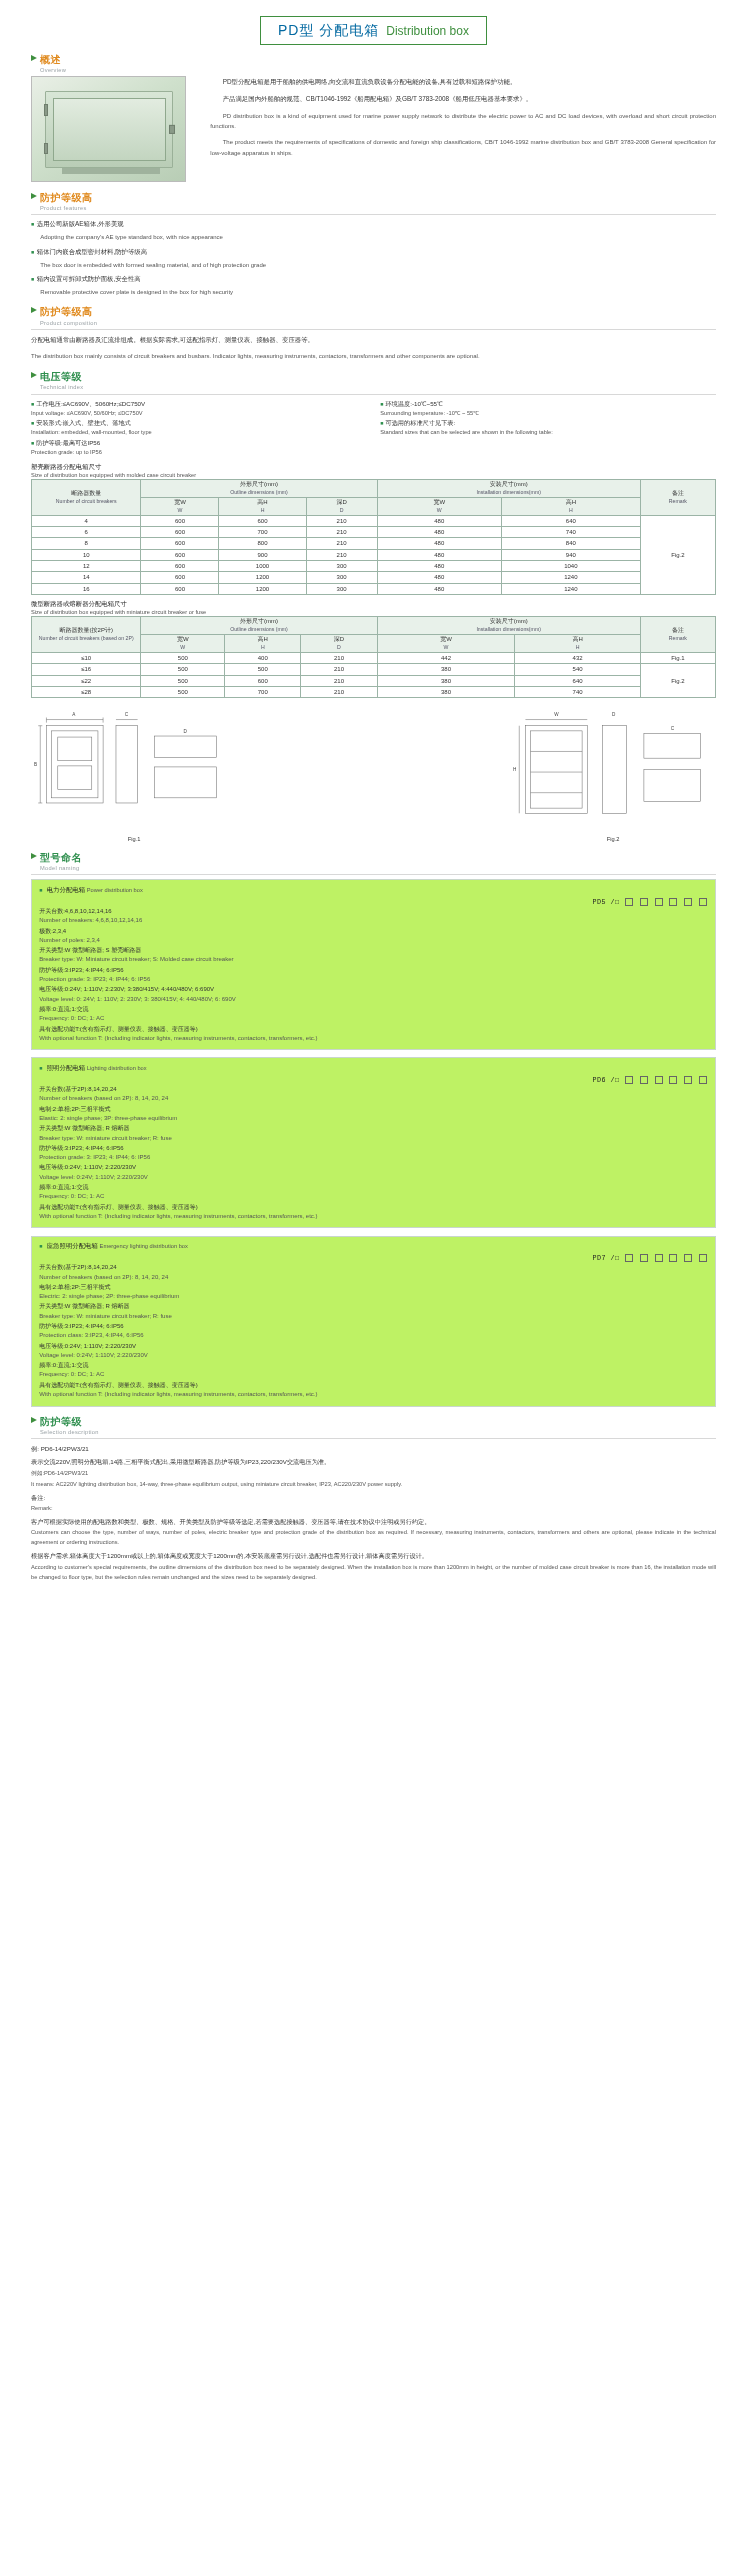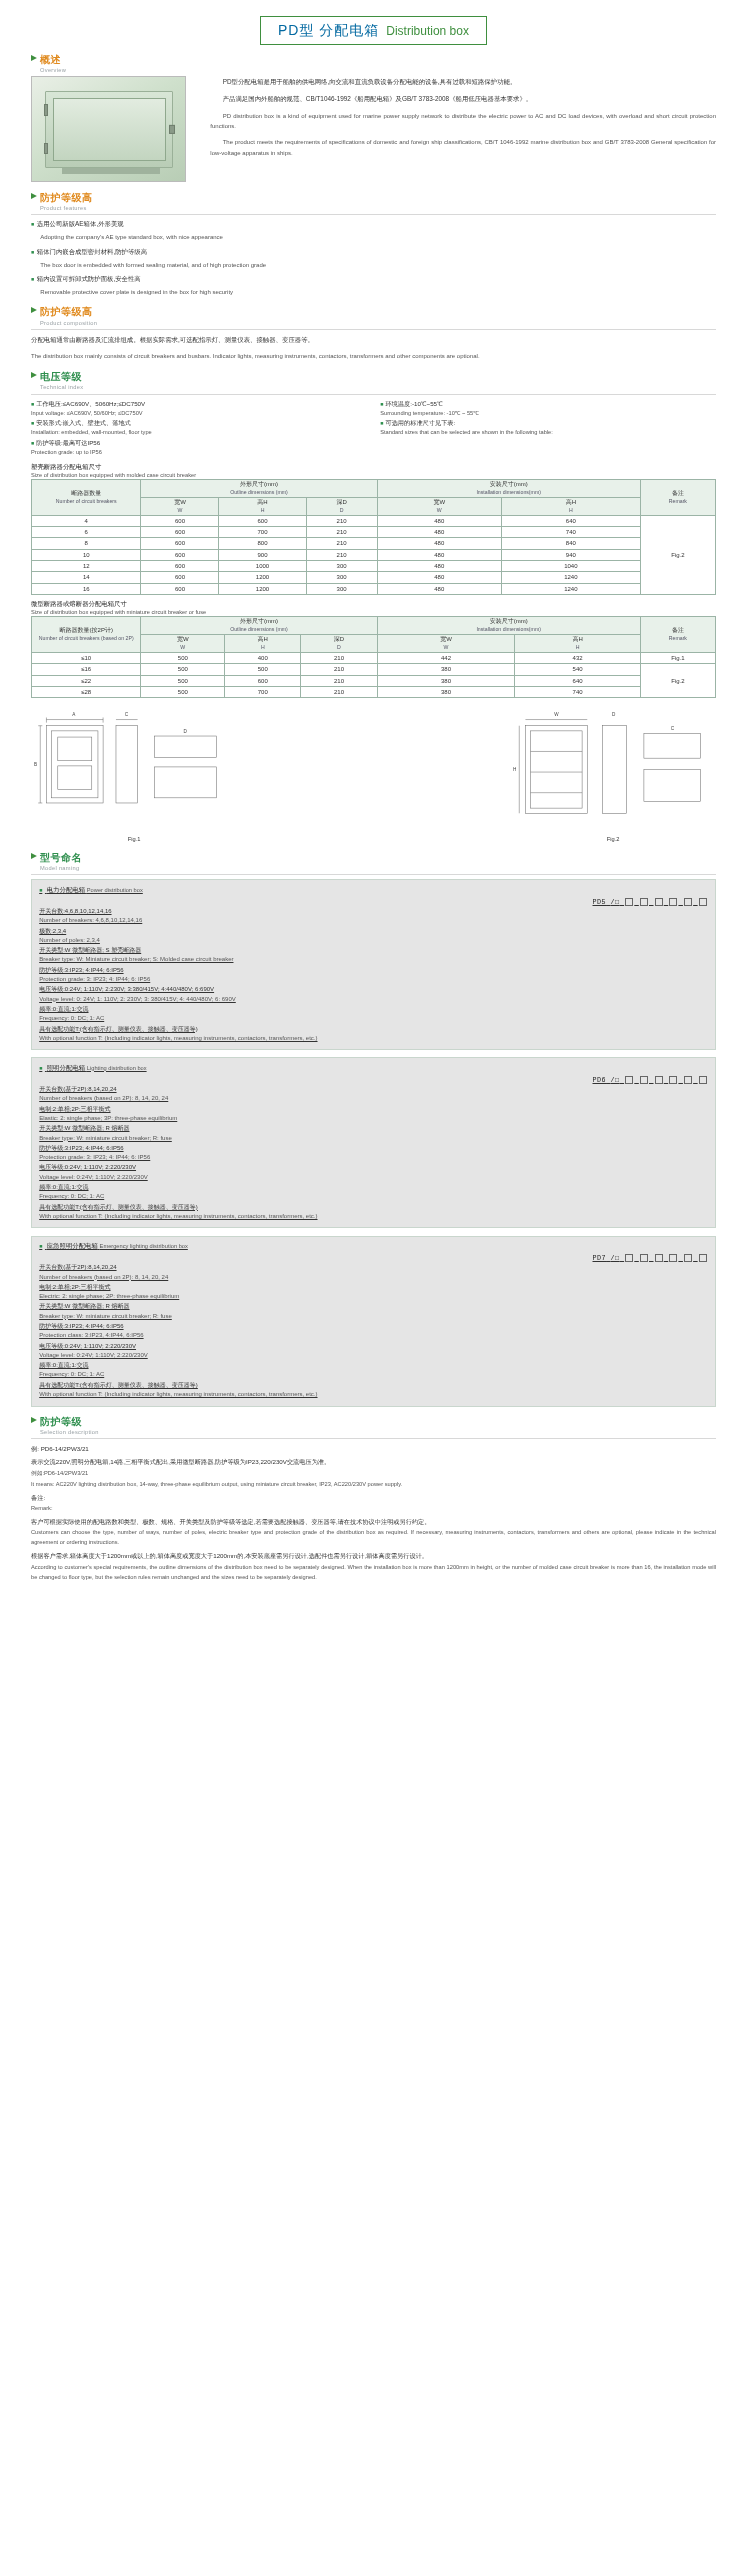--- a/index.html
+++ b/index.html
@@ -66,21 +66,21 @@
   table.spec td { height:11.3px; }
   .grp-head { background:#e8f1ea; }
 
   
   .draw-wrap { display:flex; justify-content:space-between; margin:7.2px 0 2.1px 0; gap:5.2px;}
   .draw-cell { text-align:center; }
   .draw-cap { font-size:5.7px; color:#333; margin-top:2.1px; }
   svg { display:block; }
 
   
-  .model-block { border:0.5px solid #c9d6cd; background:#e5e5e5; padding:5.2px 7.2px; margin:4.1px 0 7.2px 0; position:relative;text-decoration:underline; }
+  .model-block { border:0.5px solid #c9d6cd; background:#bef264; padding:5.2px 7.2px; margin:4.1px 0 7.2px 0; position:relative; }
   .model-title { font-size:6.4px; color:#222; margin-bottom:1px;}
   .model-title .en { color:#555; font-size:5.7px; }
   .code-line { text-align:right; font-size:6.7px; letter-spacing:0.5px; margin:3.1px 0 1px 0; color:#222; font-family:"Liberation Mono", monospace;}
   .code-line .sq { display:inline-block; width:8.2px; height:8.2px; border:0.5px solid #666; vertical-align:middle; margin:0 1px; }
   .model-rows { font-size:6px; line-height:1.55; }
   .model-rows .r { margin:1px 0; }
   .model-rows .en { color:#555; }
 
   
   .sel p { font-size:6.2px; line-height:1.8; margin:1.5px 0; }

